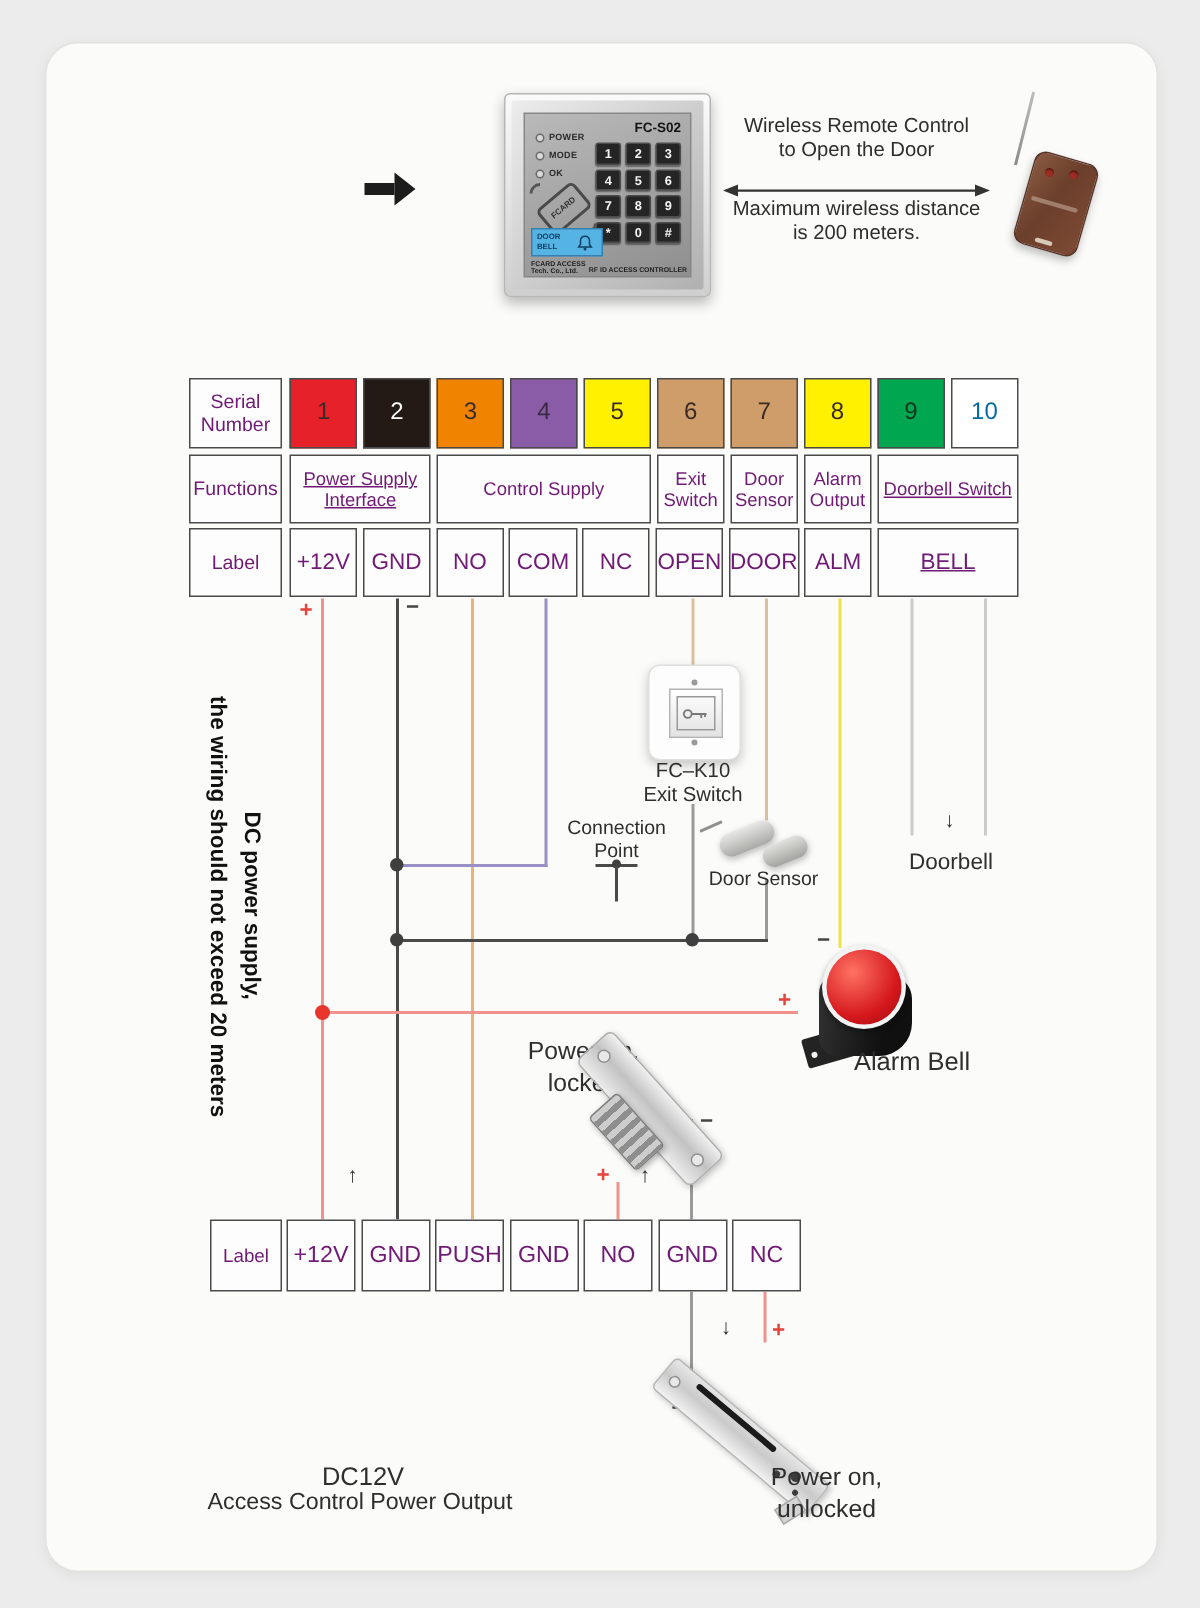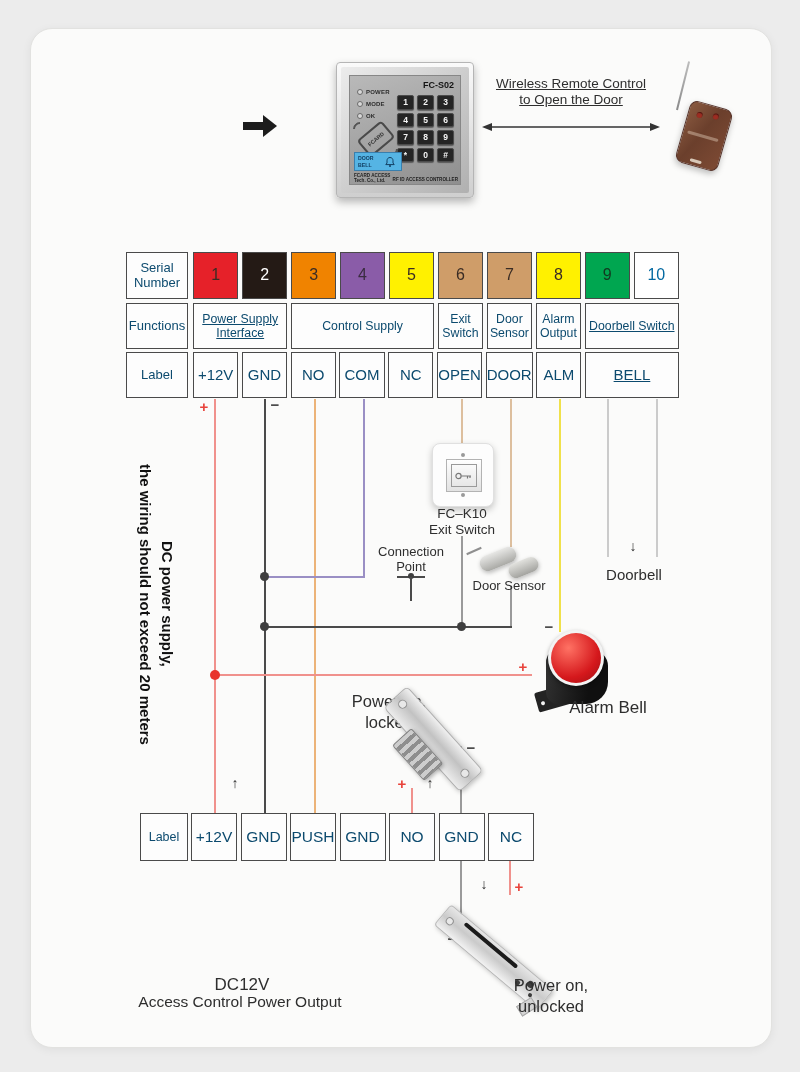--- a/index.html
+++ b/index.html
@@ -6,21 +6,21 @@
   body{font-family:"Liberation Sans",sans-serif;background:#ececec;}
   .canvas{position:relative;width:800px;height:1072px;background:#ececec;overflow:hidden;}
   .card{position:absolute;left:30px;top:28px;width:740px;height:1018px;background:#fbfbfa;border:1px solid #e2e2e0;border-radius:22px;box-shadow:0 2px 10px rgba(0,0,0,0.06);}
   .abs{position:absolute;}
   
   .lbl{position:absolute;transform:translateX(-50%);white-space:nowrap;color:#2e2e2e;font-size:13px;text-align:center;}
   .lbl2{position:absolute;transform:translateX(-50%);color:#2e2e2e;font-size:13px;text-align:center;line-height:1.18;white-space:nowrap;}
   .sign{position:absolute;transform:translateX(-50%);font-size:15px;font-weight:bold;}
   .arrowglyph{position:absolute;transform:translateX(-50%);font-size:14px;color:#2e2e2e;}
   
-  .cell{display:flex;align-items:center;justify-content:center;background:#fdfdfd;border:1.6px solid #4a4a4a;text-align:center;color:#0c4a6e;line-height:1.15;box-sizing:border-box;}
+  .cell{display:flex;align-items:center;justify-content:center;background:#fdfdfd;border:1.6px solid #4a4a4a;text-align:center;color:#701a75;line-height:1.15;box-sizing:border-box;}
   .hdrcell{position:absolute;font-size:13px;}
   .trow{position:absolute;display:grid;grid-template-columns:repeat(10,1fr);gap:3.5px;}
   .brow{position:absolute;display:grid;grid-template-columns:repeat(7,1fr);gap:3.5px;}
   .span2{grid-column:span 2;text-decoration:underline;}
   .span3{grid-column:span 3;}
   .serialcell{font-size:16px;}
   .funccell{font-size:12.3px;white-space:normal;}
   .labelcell{font-size:15px;}
   .bcell{font-size:15.5px;}
   
@@ -146,29 +146,33 @@
           </svg>
       </div>
       <div class="kp-brand">
         <div>FCARD ACCESS</div>
         <div>Tech. Co., Ltd.</div>
       </div>
       <div class="kp-type">RF ID ACCESS CONTROLLER</div>
     </div>
   </div>
 
-  <div class="lbl2" style="left:571px;top:76px;font-size:13.5px;text-decoration:underline;">
+  <div class="lbl2" style="left:571px;top:76px;font-size:13.5px;">
     <span>Wireless Remote Control</span><br>
     <span>to Open the Door</span>
   </div>
   <svg class="abs" style="left:482px;top:121px;" width="178" height="12" viewBox="0 0 178 12">
     <line x1="8" y1="6" x2="170" y2="6" stroke="#333" stroke-width="1.5"></line>
     <polygon points="0,6 10,2 10,10" fill="#333"></polygon>
     <polygon points="178,6 168,2 168,10" fill="#333"></polygon>
   </svg>
+  <div class="lbl2" style="left:571px;top:131px;font-size:13.5px;">
+    <span>Maximum wireless distance</span><br>
+    <span>is 200 meters.</span>
+  </div>
 
   <div class="remote-antenna"></div>
   <div class="remote-body">
     <i class="remote-dot" style="left:8px;top:9px;"></i>
     <i class="remote-dot" style="left:24px;top:6px;"></i>
     <div class="remote-groove"></div>
     <div class="remote-notch"></div>
   </div>
 
   <div class="cell hdrcell" style="left:126px;top:252px;width:62px;height:47px;white-space:normal;">Serial Number</div>

